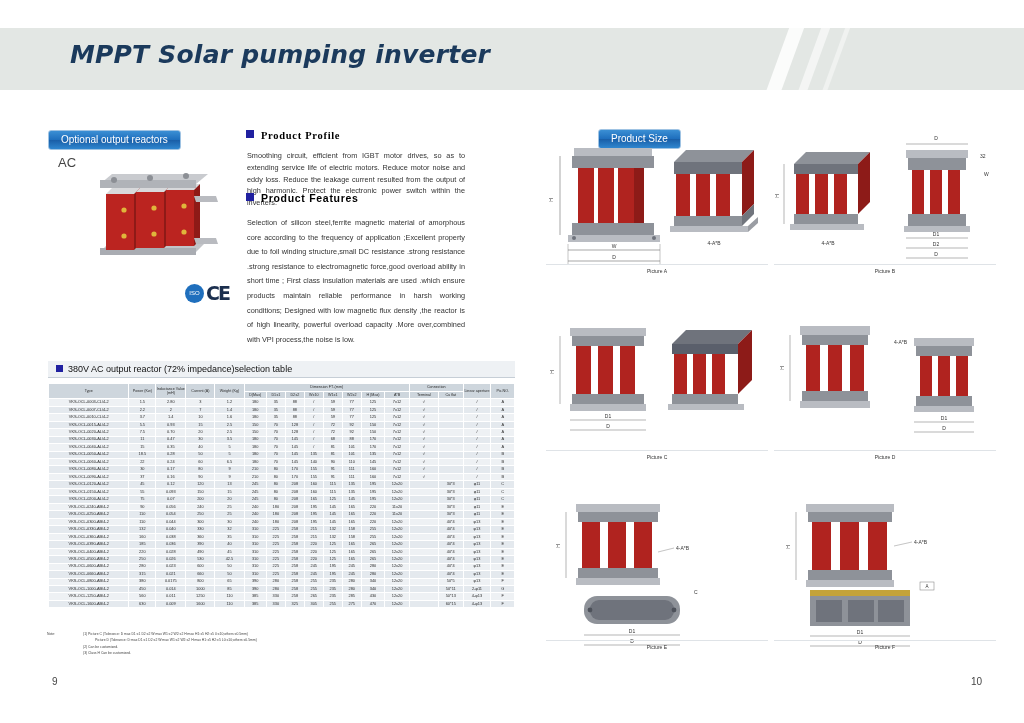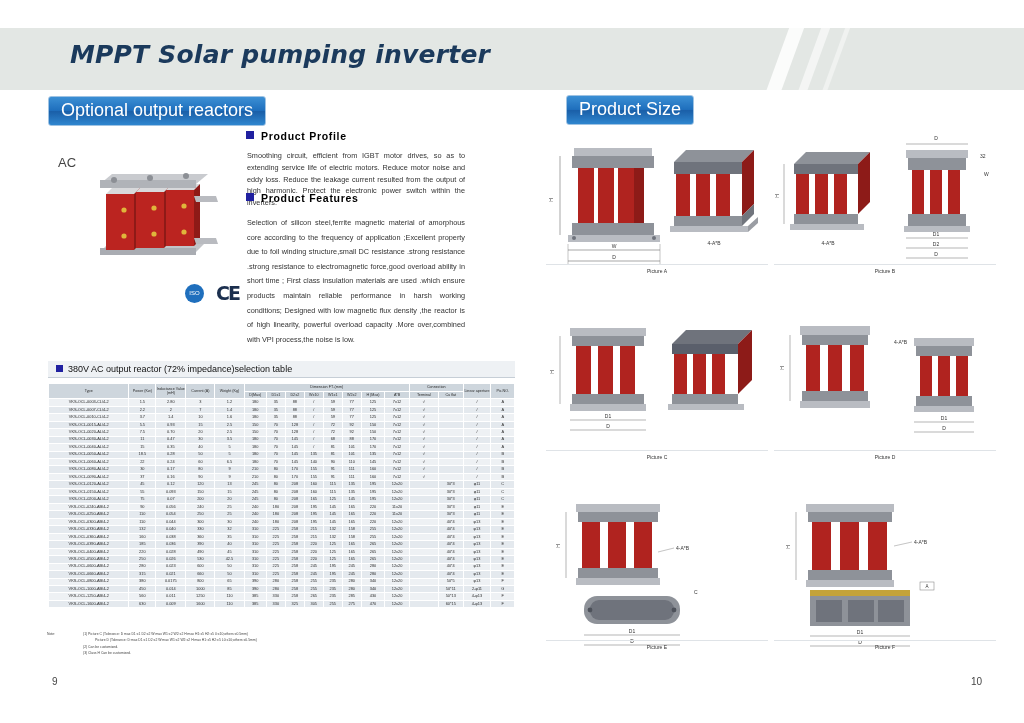--- a/index.html
+++ b/index.html
@@ -37,53 +37,54 @@
     font-size:38px; font-weight:bold; color:#1b2f4e; letter-spacing:-1px;
     font-family:"DejaVu Sans", sans-serif; line-height:1;
     position:relative; display:inline-block;
   }
   .logo-tag { font-size:8.5px; color:#1b2f4e; letter-spacing:1.1px; margin-top:2px; }
 
   
   .pill {
     position:absolute;
     background:linear-gradient(to bottom,#3b8fd4 0%, #1f6fbd 48%, #1a5fa8 52%, #2f86cf 100%);
-    color:#ffffff; font-size:18px; padding:3px 12px 4px 12px;
+    color:#ffffff; font-size:10px; padding:3px 12px 4px 12px;
     border:1px solid #9fc3e3; border-radius:3px;
     box-shadow:0 0 0 2px #ffffff;
+    margin-top:34px;
   }
   #pill-left { left:48px; top:96px; }
-  #pill-right { left:566px; top:95px; }
+  #pill-right { left:598px; top:95px; }
 
   
   .product-photo-label {
     position:absolute; left:58px; top:155px;
     font-size:13px; color:#444;
   }
   .reactor-photo {
     position:absolute; left:78px; top:152px; width:145px; height:125px;
   }
-  .cert { position:absolute; left:185px; top:282px; display:flex; align-items:center; gap:12px; }
+  .cert { position:absolute; left:185px; top:282px; display:flex; align-items:center; gap:2px; }
   .iso-mark {
     width:19px; height:19px; border-radius:50%;
     background:#1f6fbd; color:#fff; font-size:6px;
     display:flex; align-items:center; justify-content:center;
   }
   .ce-mark { font-size:19px; font-weight:bold; color:#1b2f4e; letter-spacing:-2px; font-family:"DejaVu Sans",sans-serif;}
 
   
   .block-head {
     position:absolute; font-size:10.5px; font-weight:bold; color:#000;
     letter-spacing:.7px;
   }
   .block-head .sq {
     display:inline-block; width:8px; height:8px; background:#2020a0;
     margin-right:7px; vertical-align:1px;
   }
-  #profile-head { left:246px; top:130px; }
+  #profile-head { left:246px; top:130px;font-family:Liberation Serif, serif; }
   #features-head { left:246px; top:192px; }
   .para {
     position:absolute; font-size:7.3px; color:#333; text-align:justify;
     line-height:1.62;
   }
   #profile-text { left:247px; top:150px; width:218px; }
   #features-text { left:247px; top:216px; width:218px; line-height:2.0; }
 
   
   .table-title-bar {

